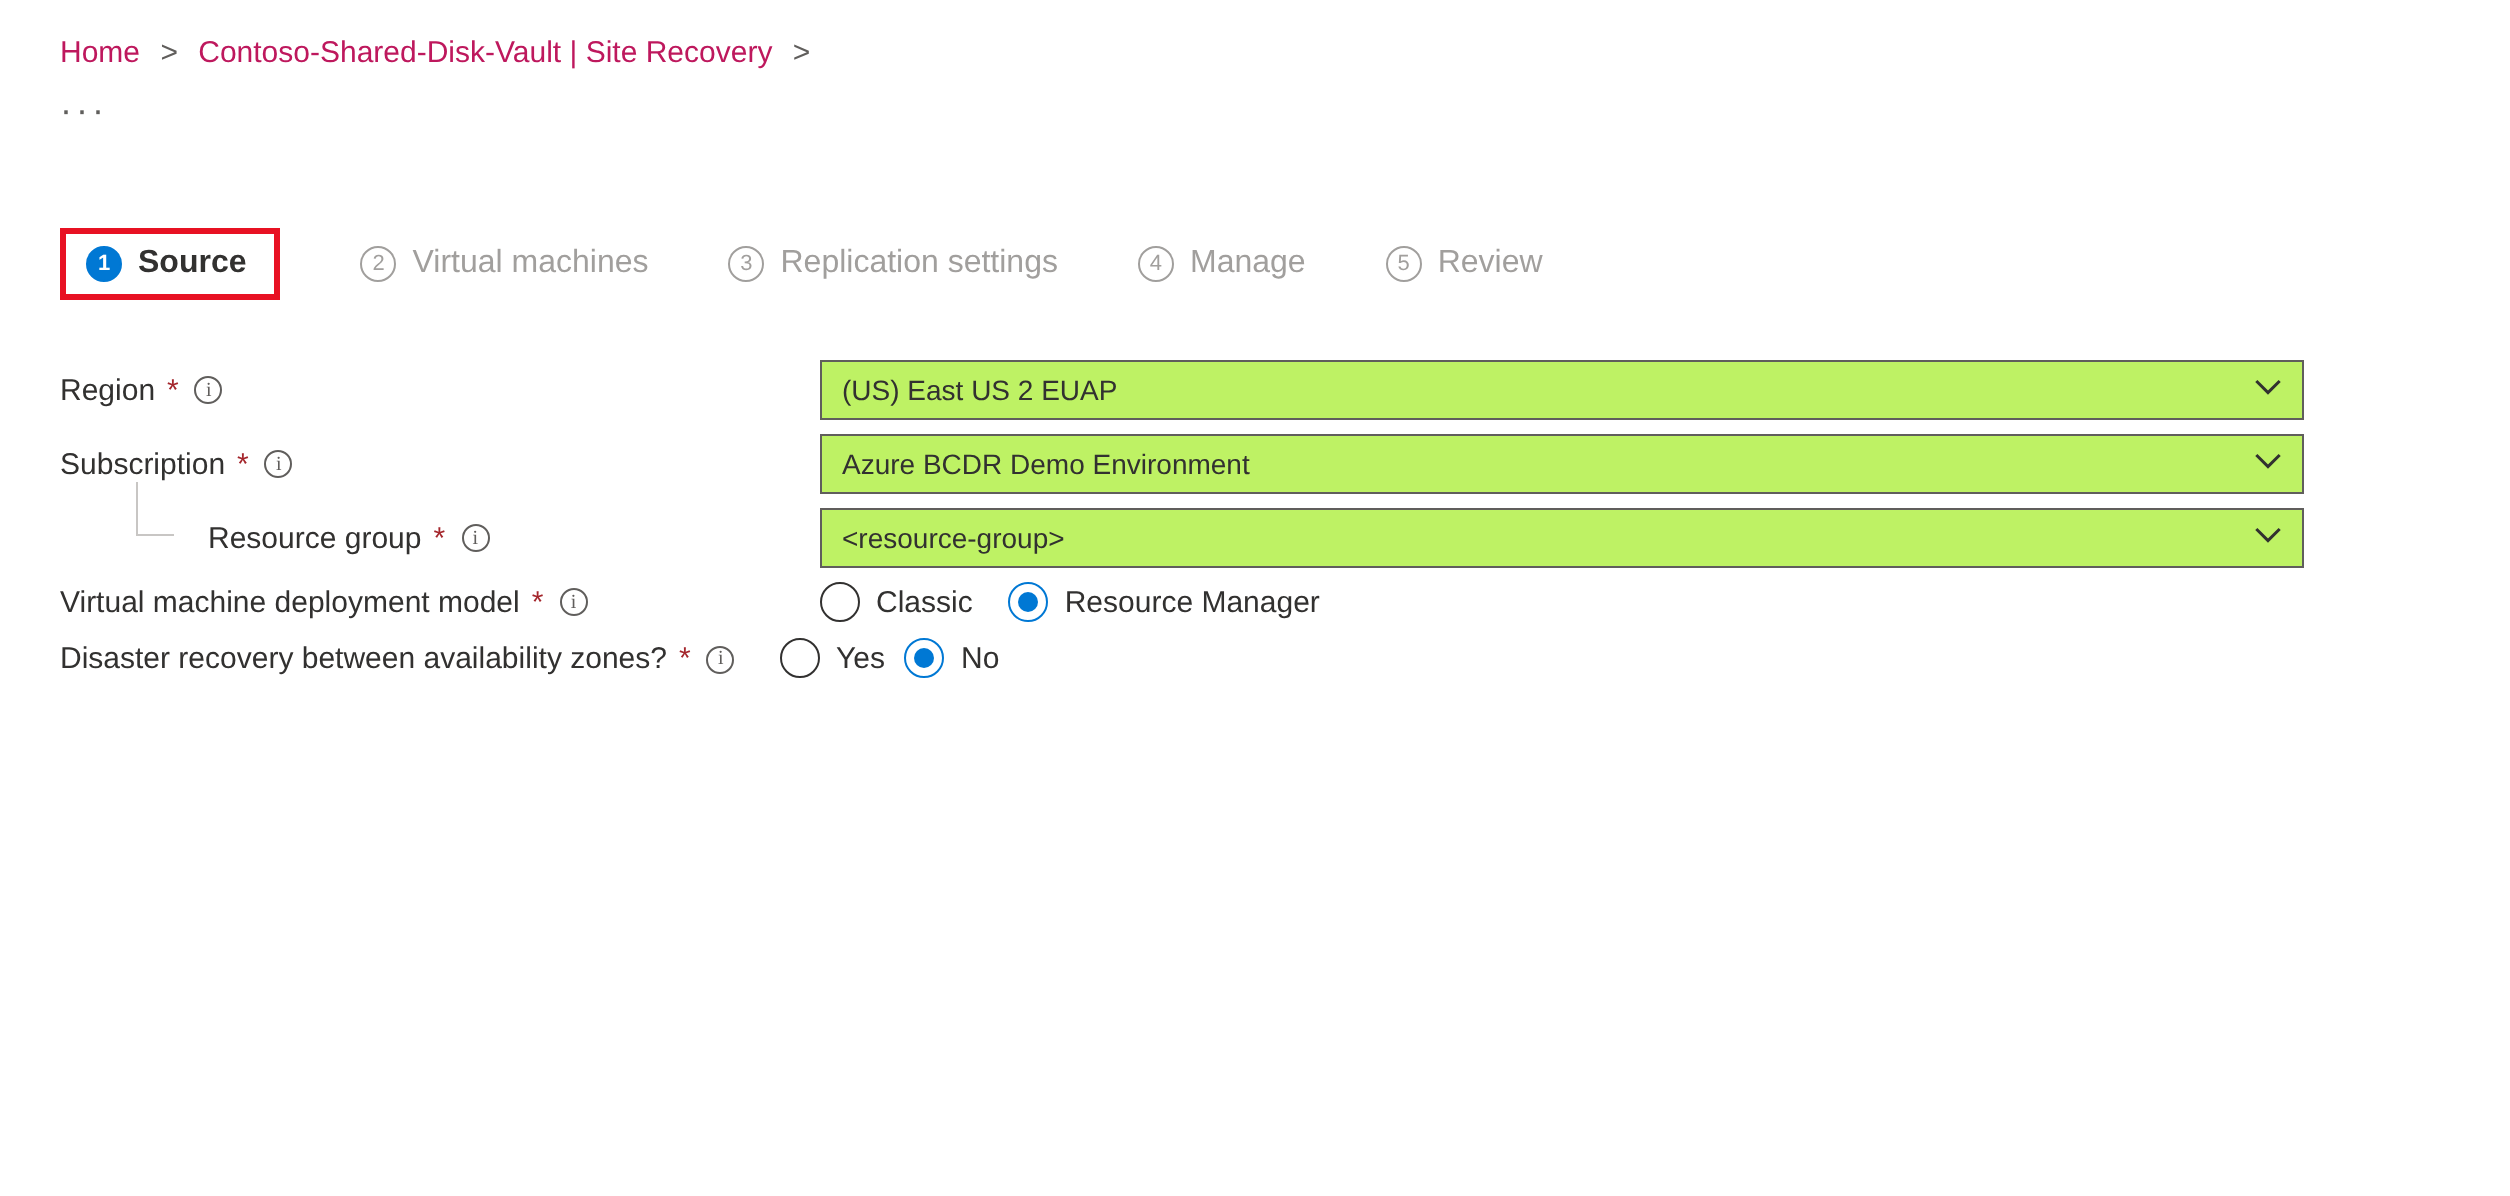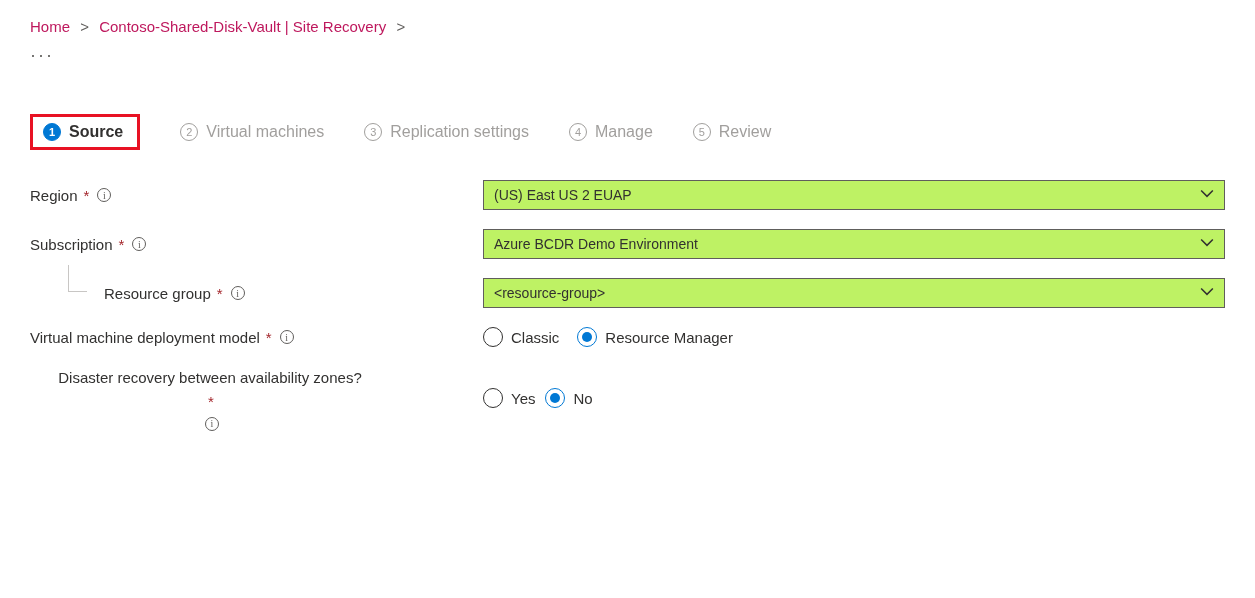--- a/index.html
+++ b/index.html
@@ -32,22 +32,21 @@
   .step.active { color: #323130; font-weight: 600; }
   .step.active .step-num { background: #0078d4; border-color: #0078d4; color: #fff; }
   .step-hl {
     border: 3px solid #e81123;
     padding: 6px 14px 6px 10px;
     display: inline-flex; align-items: center;
   }
   
   .form-row {
     display: flex; align-items: center;
-    margin-bottom: 19px;
-    justify-content: space-between;
+    margin-bottom: 7px;
   }
   .label-col { width: 380px; display: flex; align-items: center; gap: 4px; font-size: 15px; color: #323130; flex-shrink: 0; }
   .label-col.indent { padding-left: 74px; position: relative; }
   .label-col.indent::before {
     content: ""; position: absolute; left: 38px; top: -20px;
     width: 18px; height: 26px; border-left: 1px solid #c8c6c4; border-bottom: 1px solid #c8c6c4;
   }
   .req { color: #a4262c; margin-left: 2px; }
   .info-icon {
     width: 14px; height: 14px; border: 1px solid #605e5c; border-radius: 50%;
@@ -183,21 +182,21 @@
       </span>
       <span class="radio selected">
         <span class="radio-circle"></span>
         <span>Resource Manager</span>
       </span>
     </div>
   </div>
 </div>
 
 <div class="form-row row-multiline">
-  <div class="label-col" style="max-width:360px; flex-wrap:wrap;flex-direction:column;">
+  <div class="label-col" style="max-width:360px; flex-wrap:wrap;">
     <span>Disaster recovery between availability zones?</span>
     <span class="req">*</span>
     <span class="info-icon">i</span>
   </div>
   <div class="field-col">
     <div class="radio-col">
       <span class="radio">
         <span class="radio-circle"></span>
         <span>Yes</span>
       </span>

